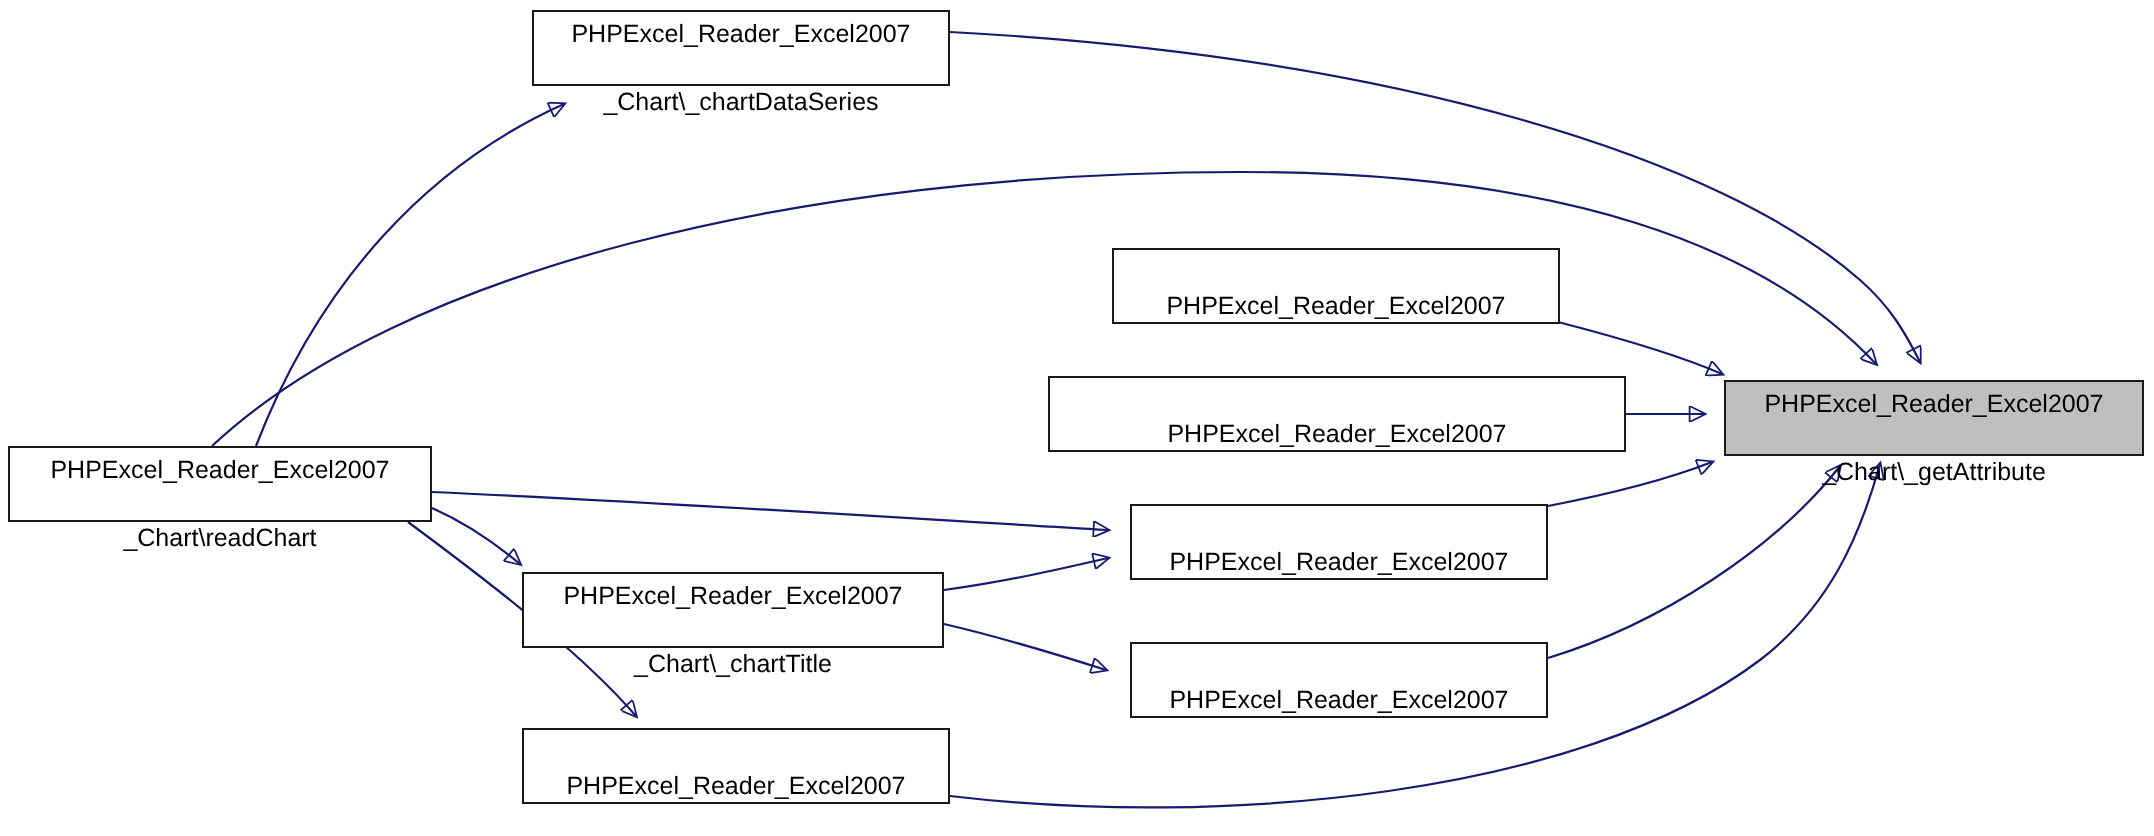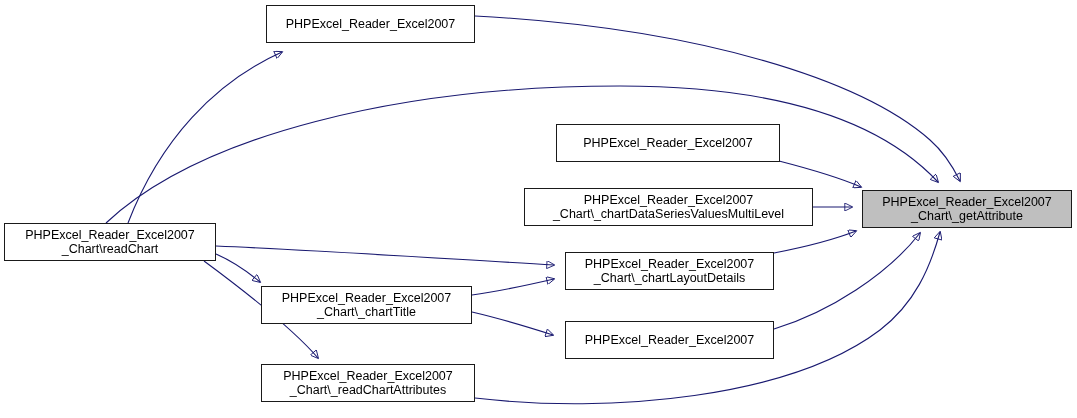--- a/index.html
+++ b/index.html
@@ -39,21 +39,21 @@
     display: flex;
     flex-direction: column;
     justify-content: center;
     align-items: center;
     white-space: nowrap;
     cursor: pointer;
   }
   .node.highlight {
     background: #bfbfbf;
   }
-  .node span { display: block; }
+  .node span { display: block; margin-top: 20px; }
 </style>
 </head>
 <body>
 
 <div class="graph-canvas">
 
   <svg class="edges-svg" width="1077" height="418" viewBox="0 0 1077 418" xmlns="http://www.w3.org/2000/svg">
     <defs>
       <marker id="arrow" viewBox="0 0 10 10" refX="9" refY="5" markerWidth="11" markerHeight="8" markerUnits="userSpaceOnUse" orient="auto">
         <path d="M0,0 L10,5 L0,10 z" fill="#191970"></path>
@@ -70,53 +70,51 @@
     <path d="M813,207 L852,207" marker-end="url(#arrow)"></path>
     <path d="M774,253 C805,247 833,240 856,231" marker-end="url(#arrow)"></path>
     <path d="M472,295 C502,291 528,285 554,279" marker-end="url(#arrow)"></path>
     <path d="M472,312 C502,319 528,327 553,335" marker-end="url(#arrow)"></path>
     <path d="M774,329 C830,312 888,274 920,233" marker-end="url(#arrow)"></path>
     <path d="M475,398 C610,414 790,398 880,330 C915,303 930,268 940,232" marker-end="url(#arrow)"></path>
   </svg>
 
   <div class="node" style="left:266px; top:5px; width:209px; height:38px;">
     <span>PHPExcel_Reader_Excel2007</span>
+    <span>_Chart\_chartDataSeries</span>
   </div>
 
   <div class="node" style="left:4px; top:223px; width:212px; height:38px;">
     <span>PHPExcel_Reader_Excel2007</span>
     <span>_Chart\readChart</span>
   </div>
 
   <div class="node" style="left:556px; top:124px; width:224px; height:38px;">
     <span>PHPExcel_Reader_Excel2007</span>
   </div>
 
   <div class="node" style="left:524px; top:188px; width:289px; height:38px;">
     <span>PHPExcel_Reader_Excel2007</span>
-    <span>_Chart\_chartDataSeriesValuesMultiLevel</span>
   </div>
 
   <div class="node" style="left:565px; top:252px; width:209px; height:38px;">
     <span>PHPExcel_Reader_Excel2007</span>
-    <span>_Chart\_chartLayoutDetails</span>
   </div>
 
   <div class="node" style="left:261px; top:286px; width:211px; height:38px;">
     <span>PHPExcel_Reader_Excel2007</span>
     <span>_Chart\_chartTitle</span>
   </div>
 
   <div class="node" style="left:565px; top:321px; width:209px; height:38px;">
     <span>PHPExcel_Reader_Excel2007</span>
   </div>
 
   <div class="node" style="left:261px; top:364px; width:214px; height:38px;">
     <span>PHPExcel_Reader_Excel2007</span>
-    <span>_Chart\_readChartAttributes</span>
   </div>
 
   <div class="node highlight" style="left:862px; top:190px; width:210px; height:38px;">
     <span>PHPExcel_Reader_Excel2007</span>
     <span>_Chart\_getAttribute</span>
   </div>
 
 </div>
 
 </body></html>

